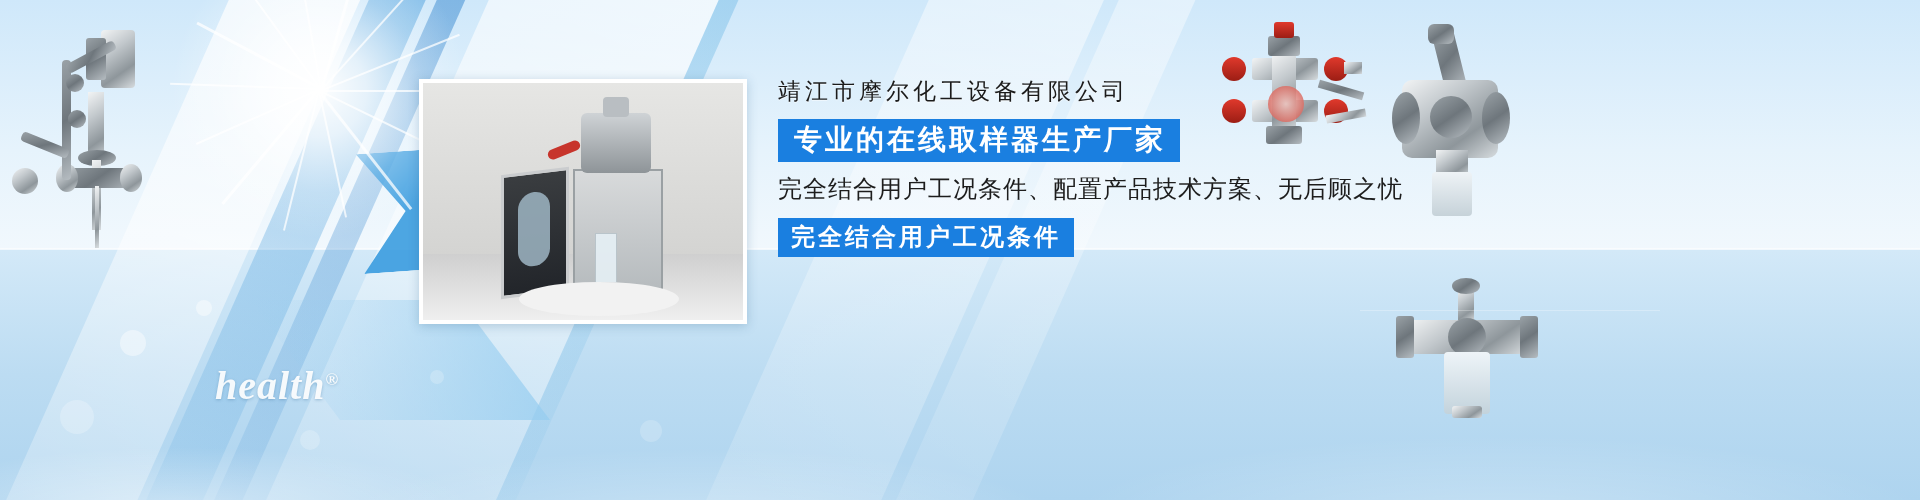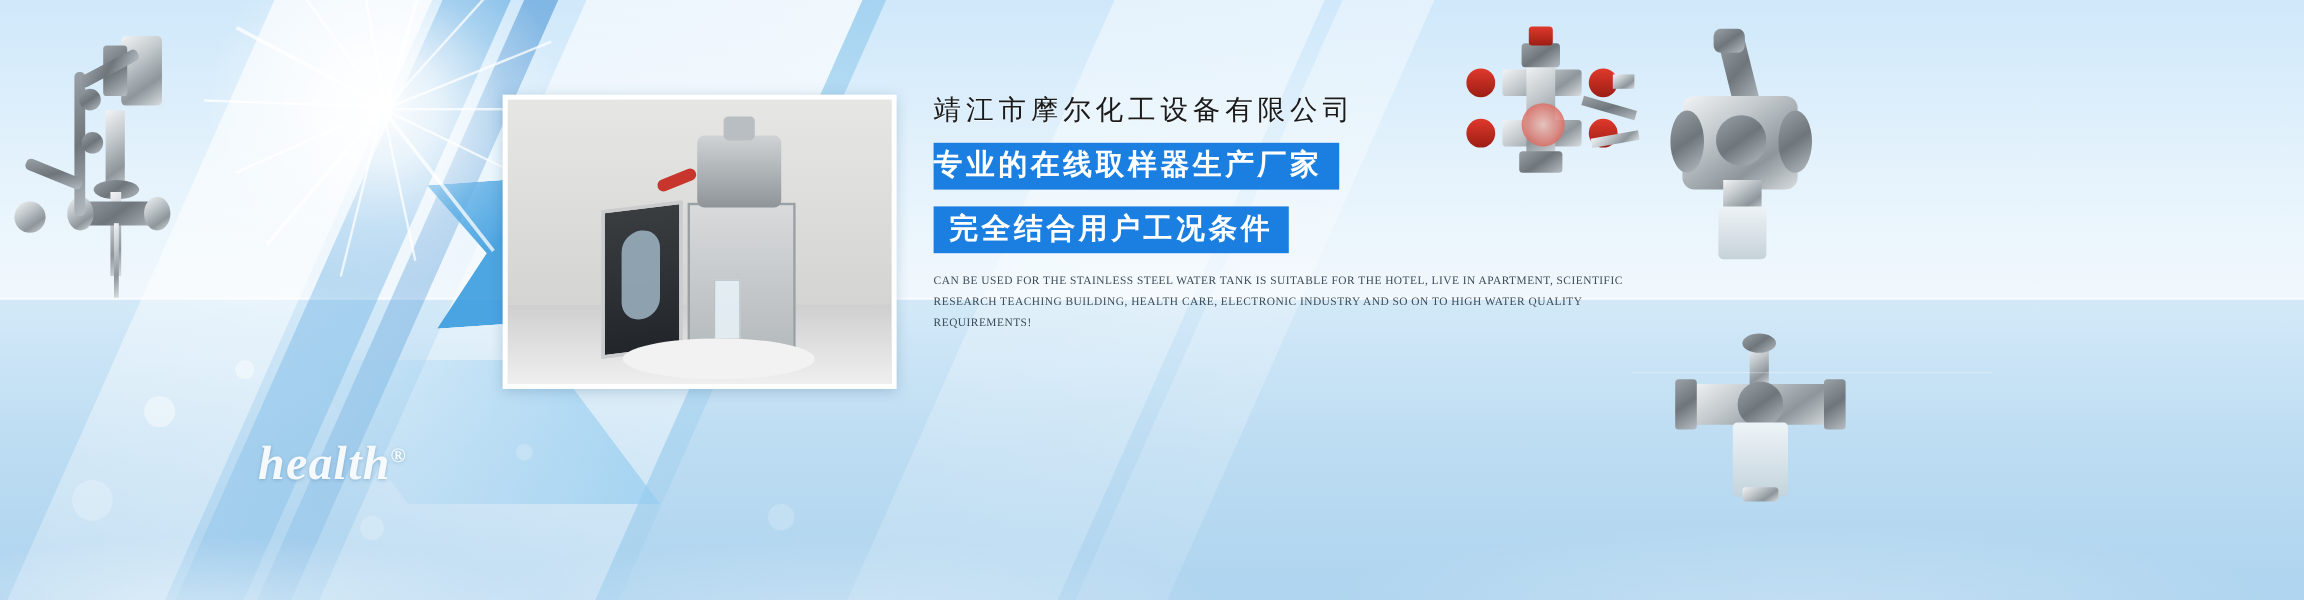--- a/index.html
+++ b/index.html
@@ -110,22 +110,22 @@
   
   .text-col{position:absolute;left:778px;top:78px;width:620px;}
   .company{
     font-family:"Liberation Serif","DejaVu Serif",serif;
     font-size:23px;font-weight:400;color:#1b1b1b;letter-spacing:4px;
     line-height:1.25;white-space:nowrap;
     text-shadow:0 1px 0 rgba(255,255,255,.6);
   }
   .hl{
     display:inline-block;background:#1a7fe0;color:#ffffff;
-    font-size:24px;font-weight:700;letter-spacing:3px;
-    padding:7px 14px 8px 0;white-space:nowrap;line-height:1;
+    font-size:28px;font-weight:700;letter-spacing:3px;
+    padding:7px 14px 8px 16px;white-space:nowrap;line-height:1;
   }
   .hl-1{margin-top:12px;}
   .hl-2{margin-top:14px;font-size:24px;padding:7px 13px 8px 13px;letter-spacing:3px;}
   .line3{
     margin-top:13px;font-size:24px;color:#1d1d1d;letter-spacing:1px;
     white-space:nowrap;line-height:1.2;
   }
   .eng{
     margin-top:16px;width:610px;
     font-family:"Liberation Serif","DejaVu Serif",serif;
@@ -220,22 +220,22 @@
         </div>
       <div class="ph-red"></div>
       <div class="ph-bottle"></div>
       <div class="ph-base"></div>
     </div>
   </div>
 
   <div class="text-col">
     <div class="company">靖江市摩尔化工设备有限公司</div>
     <div><span class="hl hl-1">专业的在线取样器生产厂家</span></div>
+    <div class="line3">完全结合用户工况条件、配置产品技术方案、无后顾之忧</div>
     <div><span class="hl hl-2">完全结合用户工况条件</span></div>
-    <div class="eng">Can be used for the stainless steel water tank is suitable for the hotel, live in apartment, scientific research teaching building, health care, electronic industry and so on to high water quality requirements!</div>
   </div>
 
   <div>
     <div class="equip metal" style="left:1252px;top:58px;width:66px;height:22px;border-radius:3px;"></div>
     <div class="equip metal" style="left:1252px;top:100px;width:66px;height:22px;border-radius:3px;"></div>
     <div class="equip metal" style="left:1272px;top:54px;width:24px;height:78px;border-radius:3px;"></div>
     <div class="equip metal-d" style="left:1268px;top:36px;width:32px;height:20px;border-radius:3px;"></div>
     <div class="equip metal-d" style="left:1266px;top:126px;width:36px;height:18px;border-radius:3px;"></div>
     <div class="equip red rnd" style="left:1222px;top:57px;width:24px;height:24px;"></div>
     <div class="equip red rnd" style="left:1324px;top:57px;width:24px;height:24px;"></div>

